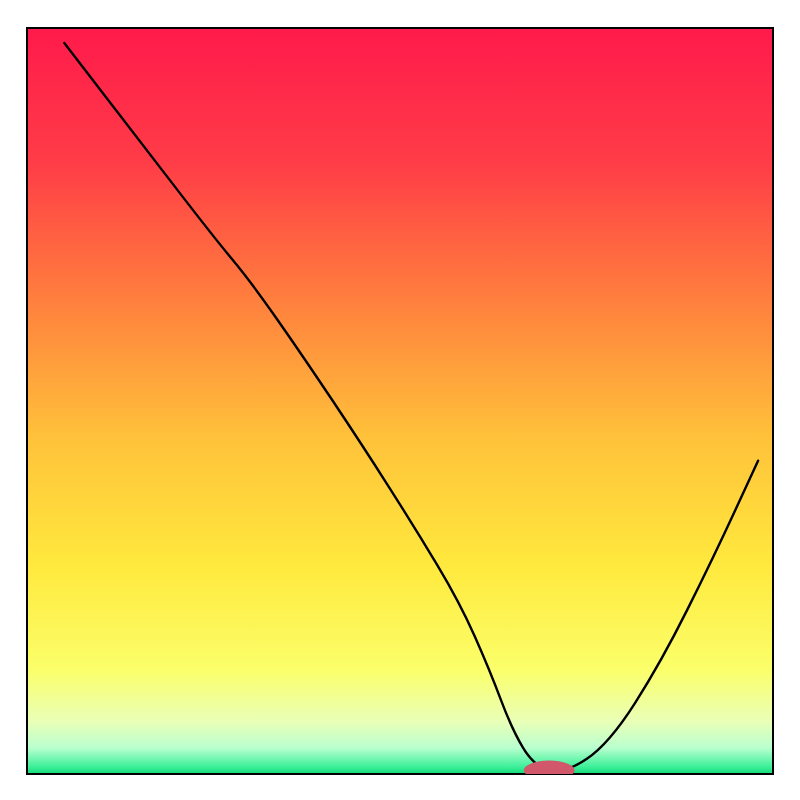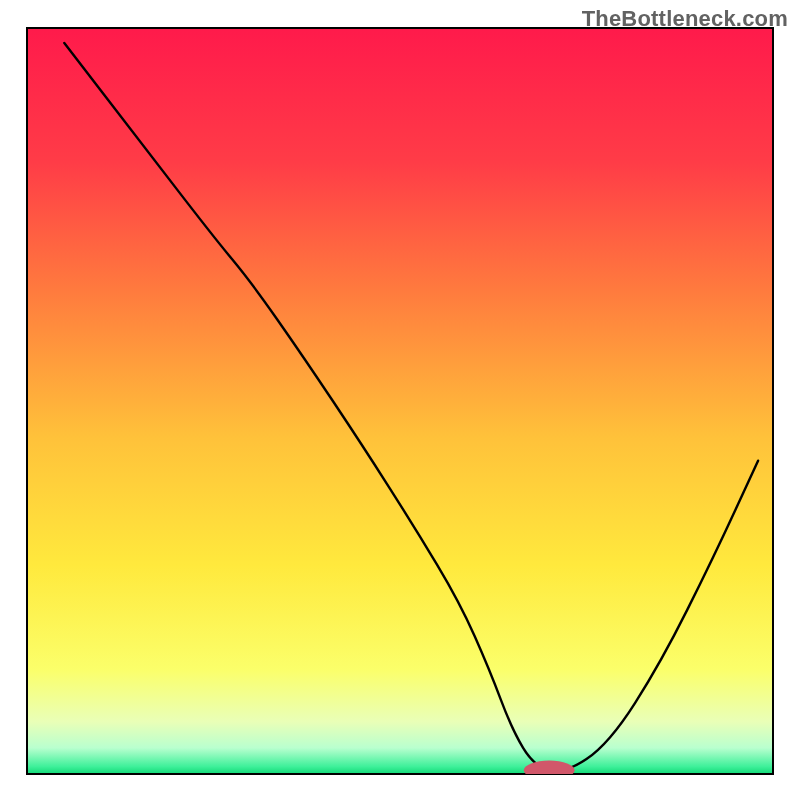--- a/index.html
+++ b/index.html
@@ -28,21 +28,20 @@
   svg.plot {
     position: absolute;
     left: 0;
     top: 0;
   }
 </style>
 </head>
 <body>
 
 <div class="stage">
-  <div class="watermark">TheBottleneck.com</div>
 
   <svg class="plot" width="800" height="800" viewBox="0 0 800 800">
     <defs>
       <linearGradient id="bg-grad" x1="0" y1="0" x2="0" y2="1">
           <stop offset="0.00%" stop-color="#ff1a4b"></stop>
           <stop offset="18.00%" stop-color="#ff3c47"></stop>
           <stop offset="35.00%" stop-color="#ff7a3e"></stop>
           <stop offset="55.00%" stop-color="#ffc23a"></stop>
           <stop offset="72.00%" stop-color="#ffe93d"></stop>
           <stop offset="86.00%" stop-color="#fbff6a"></stop>

